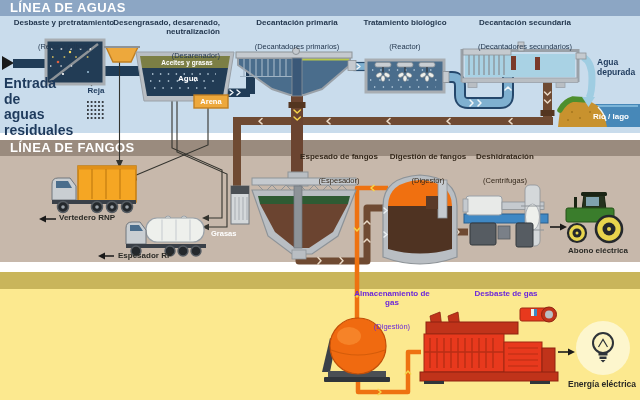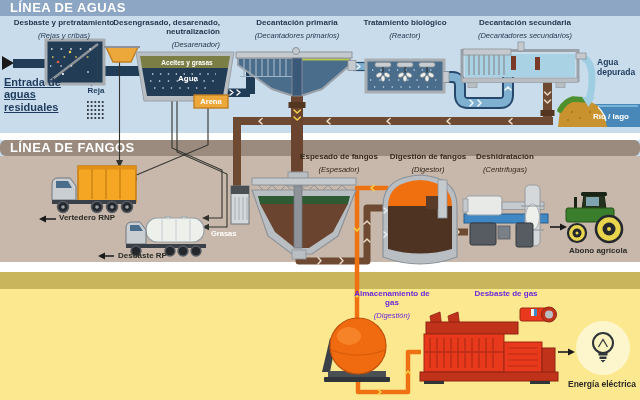--- a/index.html
+++ b/index.html
@@ -4,21 +4,21 @@
 <style>
   html,body{margin:0;padding:0;background:#e8e8e8;}
   #stage{position:relative;width:640px;height:400px;overflow:hidden;
          font-family:"Liberation Sans",sans-serif;background:#c9dcec;}
   .band{position:absolute;left:0;width:640px;}
   .band-title{position:absolute;left:10px;top:0;color:#fff;font-weight:bold;
               font-size:13px;letter-spacing:.4px;white-space:nowrap;}
   .lbl{position:absolute;line-height:1.12;}
   .stage-lbl{position:absolute;text-align:center;line-height:1.14;}
   .sname{font-weight:bold;font-size:8px;}
-  .ssub{font-style:italic;font-size:7.5px;margin-top:5px;}
+  .ssub{font-size:7.5px;margin-top:16px;}
   .z-water{color:#24384f;}
   .z-sludge{color:#33271a;}
   .z-gas{color:#6d28d9;}
   .wt{color:#fff;font-weight:bold;}
   .dk{color:#2a2a26;font-weight:bold;}
   .nv{color:#1e3a5c;font-weight:bold;}
   svg{position:absolute;left:0;top:0;}
   .ch-w{stroke:#f2f6f8;stroke-width:1.5;fill:none;stroke-linecap:round;stroke-linejoin:round;}
   .ch-b{stroke:#e9d9c6;stroke-width:1.5;fill:none;stroke-linecap:round;stroke-linejoin:round;}
   .ch-y{stroke:#f6d44a;stroke-width:1.5;fill:none;stroke-linecap:round;stroke-linejoin:round;}
@@ -27,21 +27,21 @@
 </head>
 <body>
 
 <div id="stage">
 
   <div class="band" style="top:0;height:16px;background:#8ca6c4;">
     <div class="band-title" style="line-height:16px;">LÍNEA DE AGUAS</div>
   </div>
   <div class="band" style="top:16px;height:117px;background:#c9dcec;"></div>
   <div class="band" style="top:133px;height:7px;background:#ffffff;"></div>
-  <div class="band" style="top:140px;height:16px;background:#9a8b7e;border-radius:6px;">
+  <div class="band" style="top:140px;height:16px;background:#9a8b7e;">
     <div class="band-title" style="line-height:16px;">LÍNEA DE FANGOS</div>
   </div>
   <div class="band" style="top:156px;height:106px;background:#c7b8ab;"></div>
   <div class="band" style="top:262px;height:10px;background:#ffffff;"></div>
   <div class="band" style="top:272px;height:17px;background:#c9b55b;">
     <div class="band-title" style="line-height:17px;margin-top:40px;">LÍNEA DE GAS</div>
   </div>
   <div class="band" style="top:289px;height:111px;background:#fce98f;"></div>
 
   <svg width="640" height="400" viewBox="0 0 640 400">
@@ -355,33 +355,33 @@
   </div>
 
   <div class="stage-lbl z-gas" style="left:352px;top:289px;width:80px;">
     <div class="sname">Almacenamiento de gas</div>
     <div class="ssub">(Digestión)</div>
   </div>
   <div class="stage-lbl z-gas" style="left:436px;top:289px;width:140px;">
     <div class="sname">Desbaste de gas</div>
   </div>
 
-  <div class="lbl nv" style="left:4px;top:76px;width:70px;font-size:11px;text-decoration:underline;">
+  <div class="lbl nv" style="left:4px;top:76px;width:70px;font-size:14px;">
     <div>Entrada de</div>
     <div>aguas residuales</div>
   </div>
   <div class="lbl nv" style="left:83px;top:87px;width:26px;font-size:8px;text-align:center;">Reja</div>
   <div class="lbl wt" style="left:144px;top:58.5px;width:86px;font-size:6.5px;text-align:center;">Aceites y grasas</div>
   <div class="lbl wt" style="left:166px;top:75px;width:44px;font-size:8px;text-align:center;">Agua</div>
   <div class="lbl wt" style="left:195px;top:97.5px;width:32px;font-size:7.5px;text-align:center;">Arena</div>
   <div class="lbl nv" style="left:597px;top:58px;width:42px;font-size:8.5px;">
     <div>Agua</div>
     <div>depurada</div>
   </div>
   <div class="lbl wt" style="left:585px;top:112.5px;width:52px;font-size:8px;text-align:center;">Río / lago</div>
 
   <div class="lbl dk" style="left:59px;top:213.5px;font-size:8px;white-space:nowrap;text-align:right;">Vertedero RNP</div>
-  <div class="lbl dk" style="left:118px;top:251.5px;font-size:8px;white-space:nowrap;">Desbaste RP</div>
+  <div class="lbl dk" style="left:118px;top:251.5px;font-size:8px;white-space:nowrap;">Espesador RP</div>
   <div class="lbl wt" style="left:211px;top:229.5px;font-size:7.5px;white-space:nowrap;">Grasas</div>
-  <div class="lbl dk" style="left:562px;top:247px;width:72px;font-size:8px;text-align:center;">Abono agrícola</div>
+  <div class="lbl dk" style="left:562px;top:247px;width:72px;font-size:8px;text-align:center;">Abono eléctrica</div>
   <div class="lbl dk" style="left:558px;top:380px;width:88px;font-size:8.5px;text-align:center;">Energía eléctrica</div>
 
 </div>
 
 </body></html>

